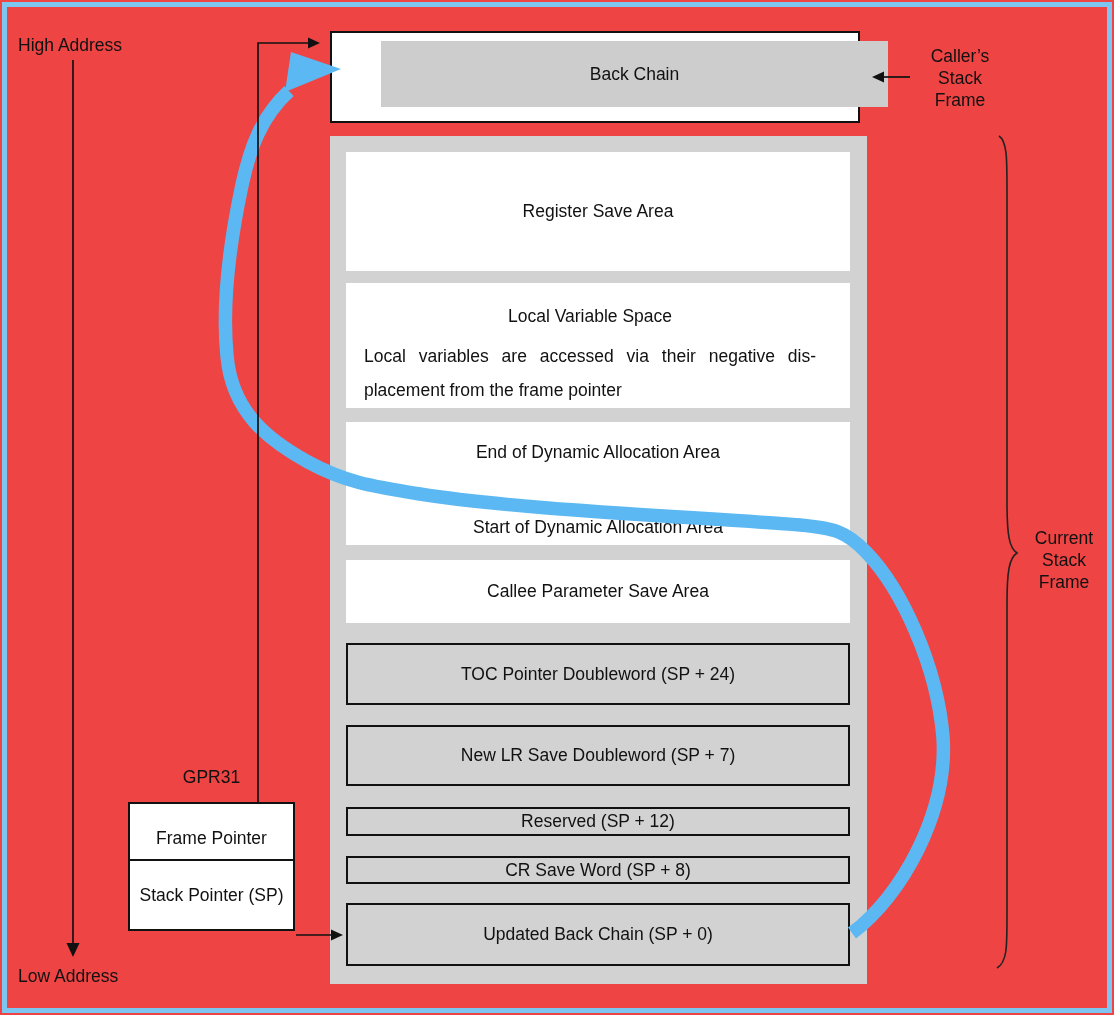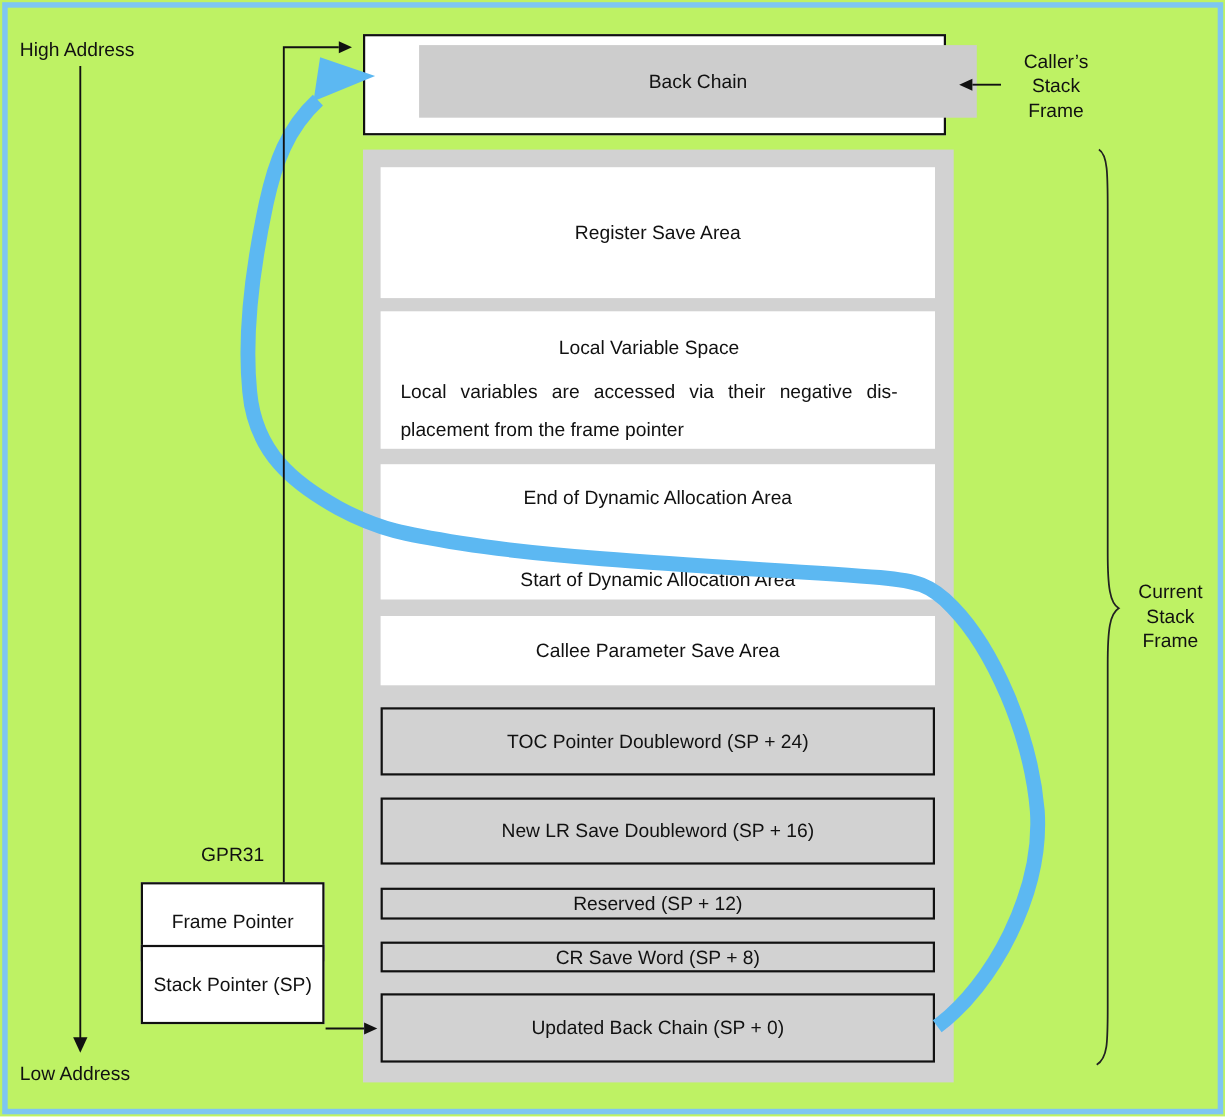--- a/index.html
+++ b/index.html
@@ -4,21 +4,21 @@
 <style>
   :root{
     --accent_blue:#5CB8F2;
     --frame_border_blue:#7EC6F2;
     --container_gray:#D2D2D2;
     --cell_gray:#CDCDCD;
     --ink:#111111;
   }
   html,body{margin:0;padding:0;background:#fff;}
   body{font-family:"Liberation Sans",sans-serif;color:var(--ink);}
-  .canvas{position:relative;width:1114px;height:1015px;background:#bef264;overflow:hidden;}
+  .canvas{position:relative;width:1114px;height:1015px;background:#ef4444;overflow:hidden;}
   .frame-border{position:absolute;inset:2px;border:5px solid var(--frame_border_blue);pointer-events:none;z-index:4;}
   .lbl{position:absolute;font-size:17.5px;line-height:20px;white-space:nowrap;z-index:1;}
   .lbl-stack{position:absolute;font-size:17.5px;line-height:22px;text-align:center;z-index:1;}
   .container{position:absolute;left:330px;top:136px;width:537px;height:848px;background:var(--container_gray);z-index:1;}
   .cell{position:absolute;left:346px;width:504px;box-sizing:border-box;font-size:17.5px;
         display:flex;align-items:center;justify-content:center;text-align:center;z-index:1;}
   .cell.white{background:#ffffff;}
   .cell.grayfill{background:var(--container_gray);border:2px solid var(--ink);}
   .outer-box{position:absolute;box-sizing:border-box;background:#ffffff;border:2px solid var(--ink);z-index:1;}
   .reg-box{position:absolute;left:128px;width:167px;height:72px;box-sizing:border-box;background:#fff;
@@ -82,21 +82,21 @@
 
   <div class="cell white" style="top:560px;height:63px;">
     <span>Callee Parameter Save Area</span>
   </div>
 
   <div class="cell grayfill" style="top:643px;height:62px;">
     <span>TOC Pointer Doubleword (SP + 24)</span>
   </div>
 
   <div class="cell grayfill" style="top:725px;height:61px;">
-    <span>New LR Save Doubleword (SP + 16)</span>
+    <span>New LR Save Doubleword (SP + 7)</span>
   </div>
 
   <div class="cell grayfill" style="top:807px;height:29px;">
     <span>Reserved (SP + 12)</span>
   </div>
 
   <div class="cell grayfill" style="top:856px;height:28px;">
     <span>CR Save Word (SP + 8)</span>
   </div>
 

